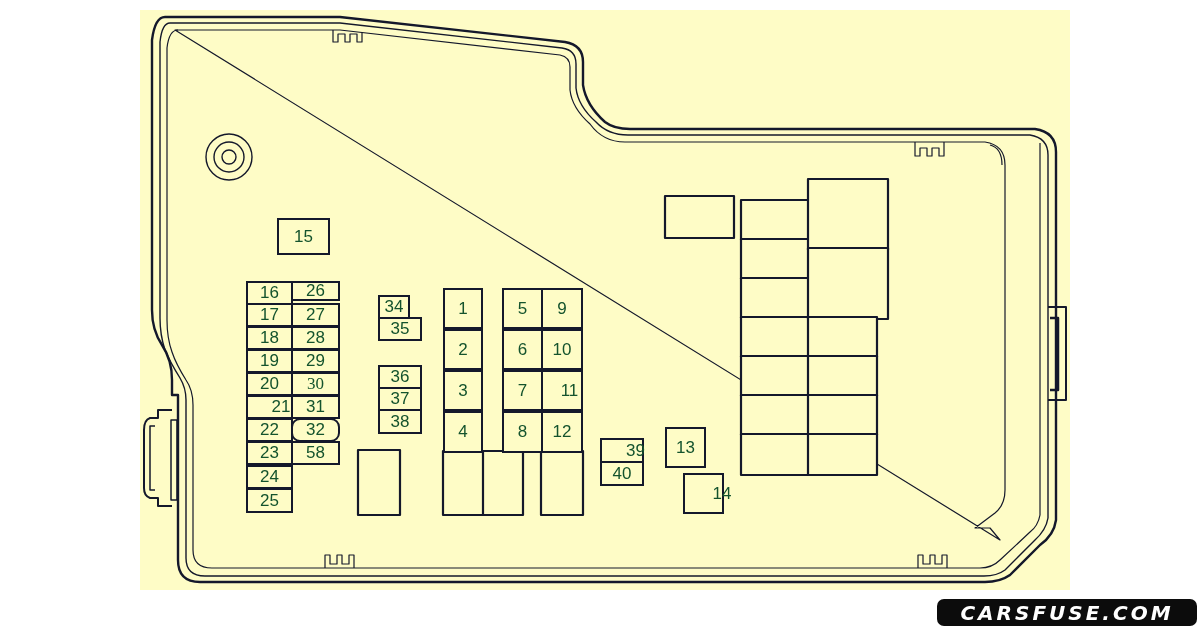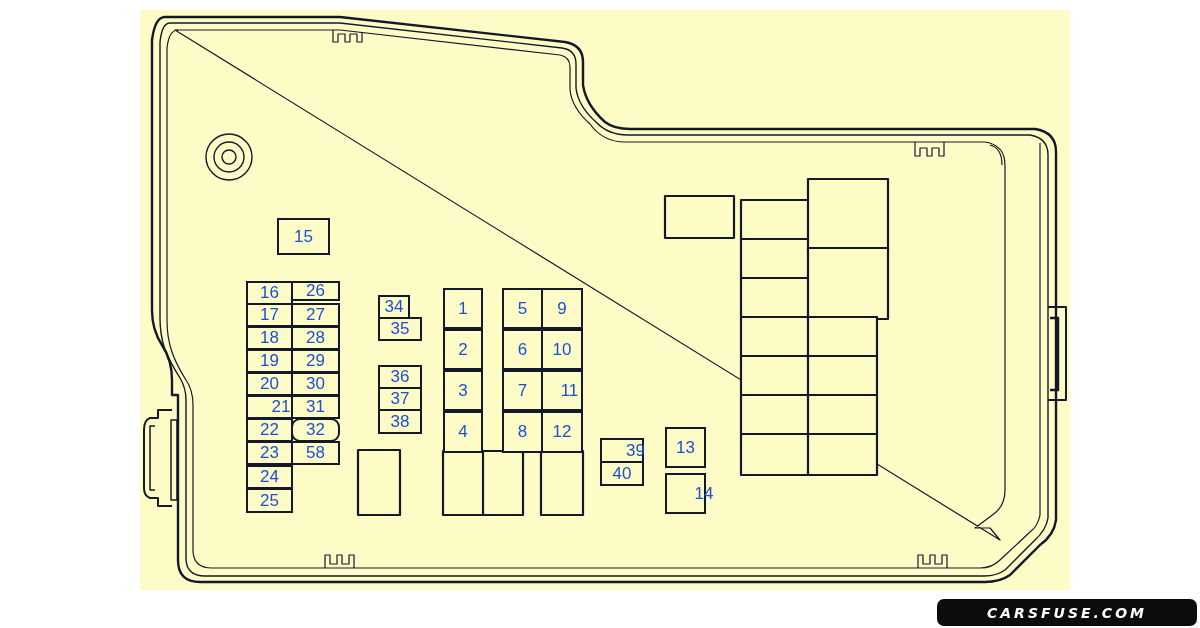--- a/index.html
+++ b/index.html
@@ -1,20 +1,20 @@
 <!DOCTYPE html>
 <html><head>
 <meta charset="utf-8">
 <style>
   html, body { margin: 0; padding: 0; background: #ffffff; }
   body { width: 1200px; height: 628px; position: relative; overflow: hidden; font-family: "Liberation Sans", sans-serif; }
   .panel { position: absolute; left: 140px; top: 10px; width: 930px; height: 580px; background: #fefcc6; }
   svg.diagram { position: absolute; left: 0; top: 0; }
-  .fuse { position: absolute; border: 2px solid #14182b; box-sizing: border-box; display: flex; align-items: center; justify-content: center; font-size: 17px; color: #1d4ed8; background: #fefcc6; }
-  .watermark { position: absolute; left: 937px; top: 599px; width: 260px; height: 27px; background: #0c0c0c; border-radius: 7px; color: #ffffff; font-family: "DejaVu Sans", sans-serif; font-weight: bold; font-style: italic; font-size: 14px; letter-spacing: 3px; display: flex; align-items: center; justify-content: center; }
+  .fuse { position: absolute; border: 2px solid #14182b; box-sizing: border-box; display: flex; align-items: center; justify-content: center; font-size: 17px; color: #14532d; background: #fefcc6; }
+  .watermark { position: absolute; left: 937px; top: 599px; width: 260px; height: 27px; background: #0c0c0c; border-radius: 7px; color: #ffffff; font-family: "DejaVu Sans", sans-serif; font-weight: bold; font-style: italic; font-size: 20px; letter-spacing: 3px; display: flex; align-items: center; justify-content: center; }
 </style>
 </head>
 <body>
 
 <div class="panel"></div>
 
 <svg class="diagram" width="1200" height="628" viewBox="0 0 1200 628">
   <g fill="none" stroke="#14182b" stroke-linejoin="round">
 
     <path stroke-width="2.4" d="M 165 17 L 340 17 L 565 42 Q 583 45 583 62 L 583 85 Q 586 105 605 122 Q 614 129 630 129 L 1035 129 Q 1056 132 1056 152 L 1056 308 L 1056 400 L 1056 520 Q 1054 535 1040 545 L 1010 575 Q 1000 582 985 582 L 200 582 Q 178 582 178 560 L 178 395 L 172 395 L 172 380 Q 172 360 162 345 Q 152 330 152 310 L 152 40 Q 155 17 165 17 Z"></path>
@@ -73,37 +73,37 @@
     <div class="fuse" style="left: 443px; top: 411px; width: 40px; height: 42px;">4</div>
     <div class="fuse" style="left: 502px; top: 288px; width: 41px; height: 41px;">5</div>
     <div class="fuse" style="left: 502px; top: 329px; width: 41px; height: 41px;">6</div>
     <div class="fuse" style="left: 502px; top: 370px; width: 41px; height: 41px;">7</div>
     <div class="fuse" style="left: 502px; top: 411px; width: 41px; height: 42px;">8</div>
     <div class="fuse" style="left: 541px; top: 288px; width: 42px; height: 41px;">9</div>
     <div class="fuse" style="left: 541px; top: 329px; width: 42px; height: 41px;">10</div>
     <div class="fuse" style="left: 541px; top: 370px; width: 42px; height: 41px; padding-left: 15px;">11</div>
     <div class="fuse" style="left: 541px; top: 411px; width: 42px; height: 42px;">12</div>
     <div class="fuse" style="left: 665px; top: 427px; width: 41px; height: 41px;">13</div>
-    <div class="fuse" style="left: 665px; top: 473px; width: 19px; height: 41px; padding-left: 37px;">14</div>
+    <div class="fuse" style="left: 683px; top: 473px; width: 19px; height: 41px; padding-left: 37px;">14</div>
     <div class="fuse" style="left: 277px; top: 218px; width: 53px; height: 37px;">15</div>
     <div class="fuse" style="left: 246px; top: 281px; width: 47px; height: 24px;">16</div>
     <div class="fuse" style="left: 246px; top: 303px; width: 47px; height: 24px;">17</div>
     <div class="fuse" style="left: 246px; top: 326px; width: 47px; height: 24px;">18</div>
     <div class="fuse" style="left: 246px; top: 349px; width: 47px; height: 24px;">19</div>
     <div class="fuse" style="left: 246px; top: 372px; width: 47px; height: 24px;">20</div>
     <div class="fuse" style="left: 246px; top: 395px; width: 70px; height: 24px;">21</div>
     <div class="fuse" style="left: 246px; top: 418px; width: 47px; height: 24px;">22</div>
     <div class="fuse" style="left: 246px; top: 441px; width: 47px; height: 24px;">23</div>
     <div class="fuse" style="left: 246px; top: 465px; width: 47px; height: 24px;">24</div>
     <div class="fuse" style="left: 246px; top: 488px; width: 47px; height: 25px;">25</div>
     <div class="fuse" style="left: 291px; top: 281px; width: 49px; height: 20px;">26</div>
     <div class="fuse" style="left: 291px; top: 303px; width: 49px; height: 24px;">27</div>
     <div class="fuse" style="left: 291px; top: 326px; width: 49px; height: 24px;">28</div>
     <div class="fuse" style="left: 291px; top: 349px; width: 49px; height: 24px;">29</div>
-    <div class="fuse" style="left: 291px; top: 372px; width: 49px; height: 24px;">30</div>
+    <div class="fuse" style="left: 291px; top: 372px; width: 49px; height: 24px; font-family: Liberation Serif, serif;">30</div>
     <div class="fuse" style="left: 291px; top: 395px; width: 49px; height: 24px;">31</div>
     <div class="fuse" style="left: 291px; top: 418px; width: 49px; height: 24px; border-radius: 9px;">32</div>
     <div class="fuse" style="left: 291px; top: 441px; width: 49px; height: 24px;">58</div>
     <div class="fuse" style="left: 378px; top: 295px; width: 32px; height: 24px;">34</div>
     <div class="fuse" style="left: 378px; top: 317px; width: 44px; height: 24px;">35</div>
     <div class="fuse" style="left: 378px; top: 365px; width: 44px; height: 24px;">36</div>
     <div class="fuse" style="left: 378px; top: 387px; width: 44px; height: 24px;">37</div>
     <div class="fuse" style="left: 378px; top: 409px; width: 44px; height: 25px;">38</div>
     <div class="fuse" style="left: 600px; top: 438px; width: 44px; height: 25px; padding-left: 27px;">39</div>
     <div class="fuse" style="left: 600px; top: 461px; width: 44px; height: 25px;">40</div>

